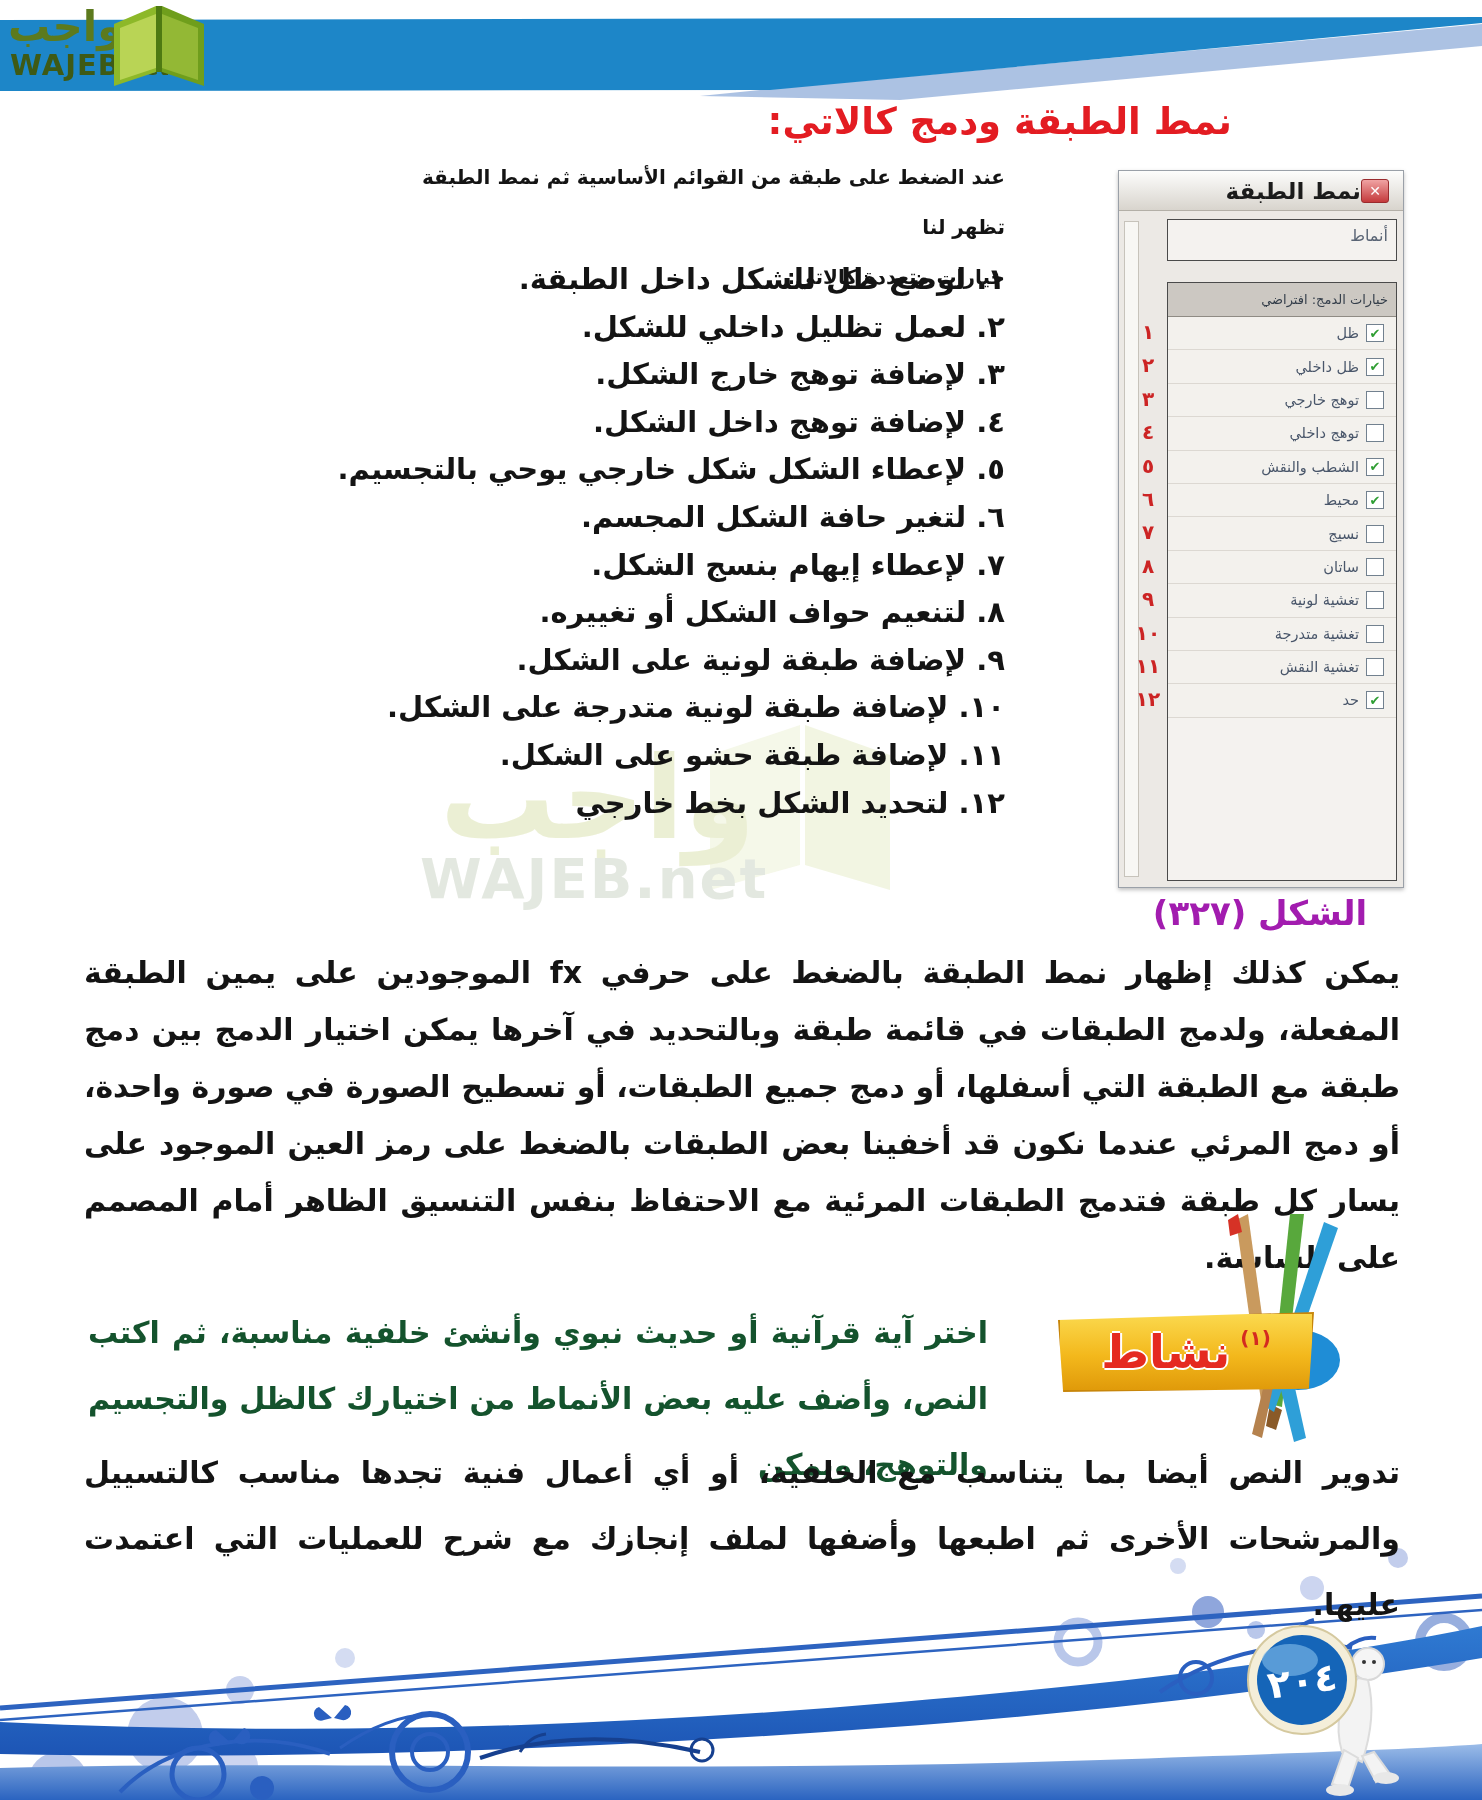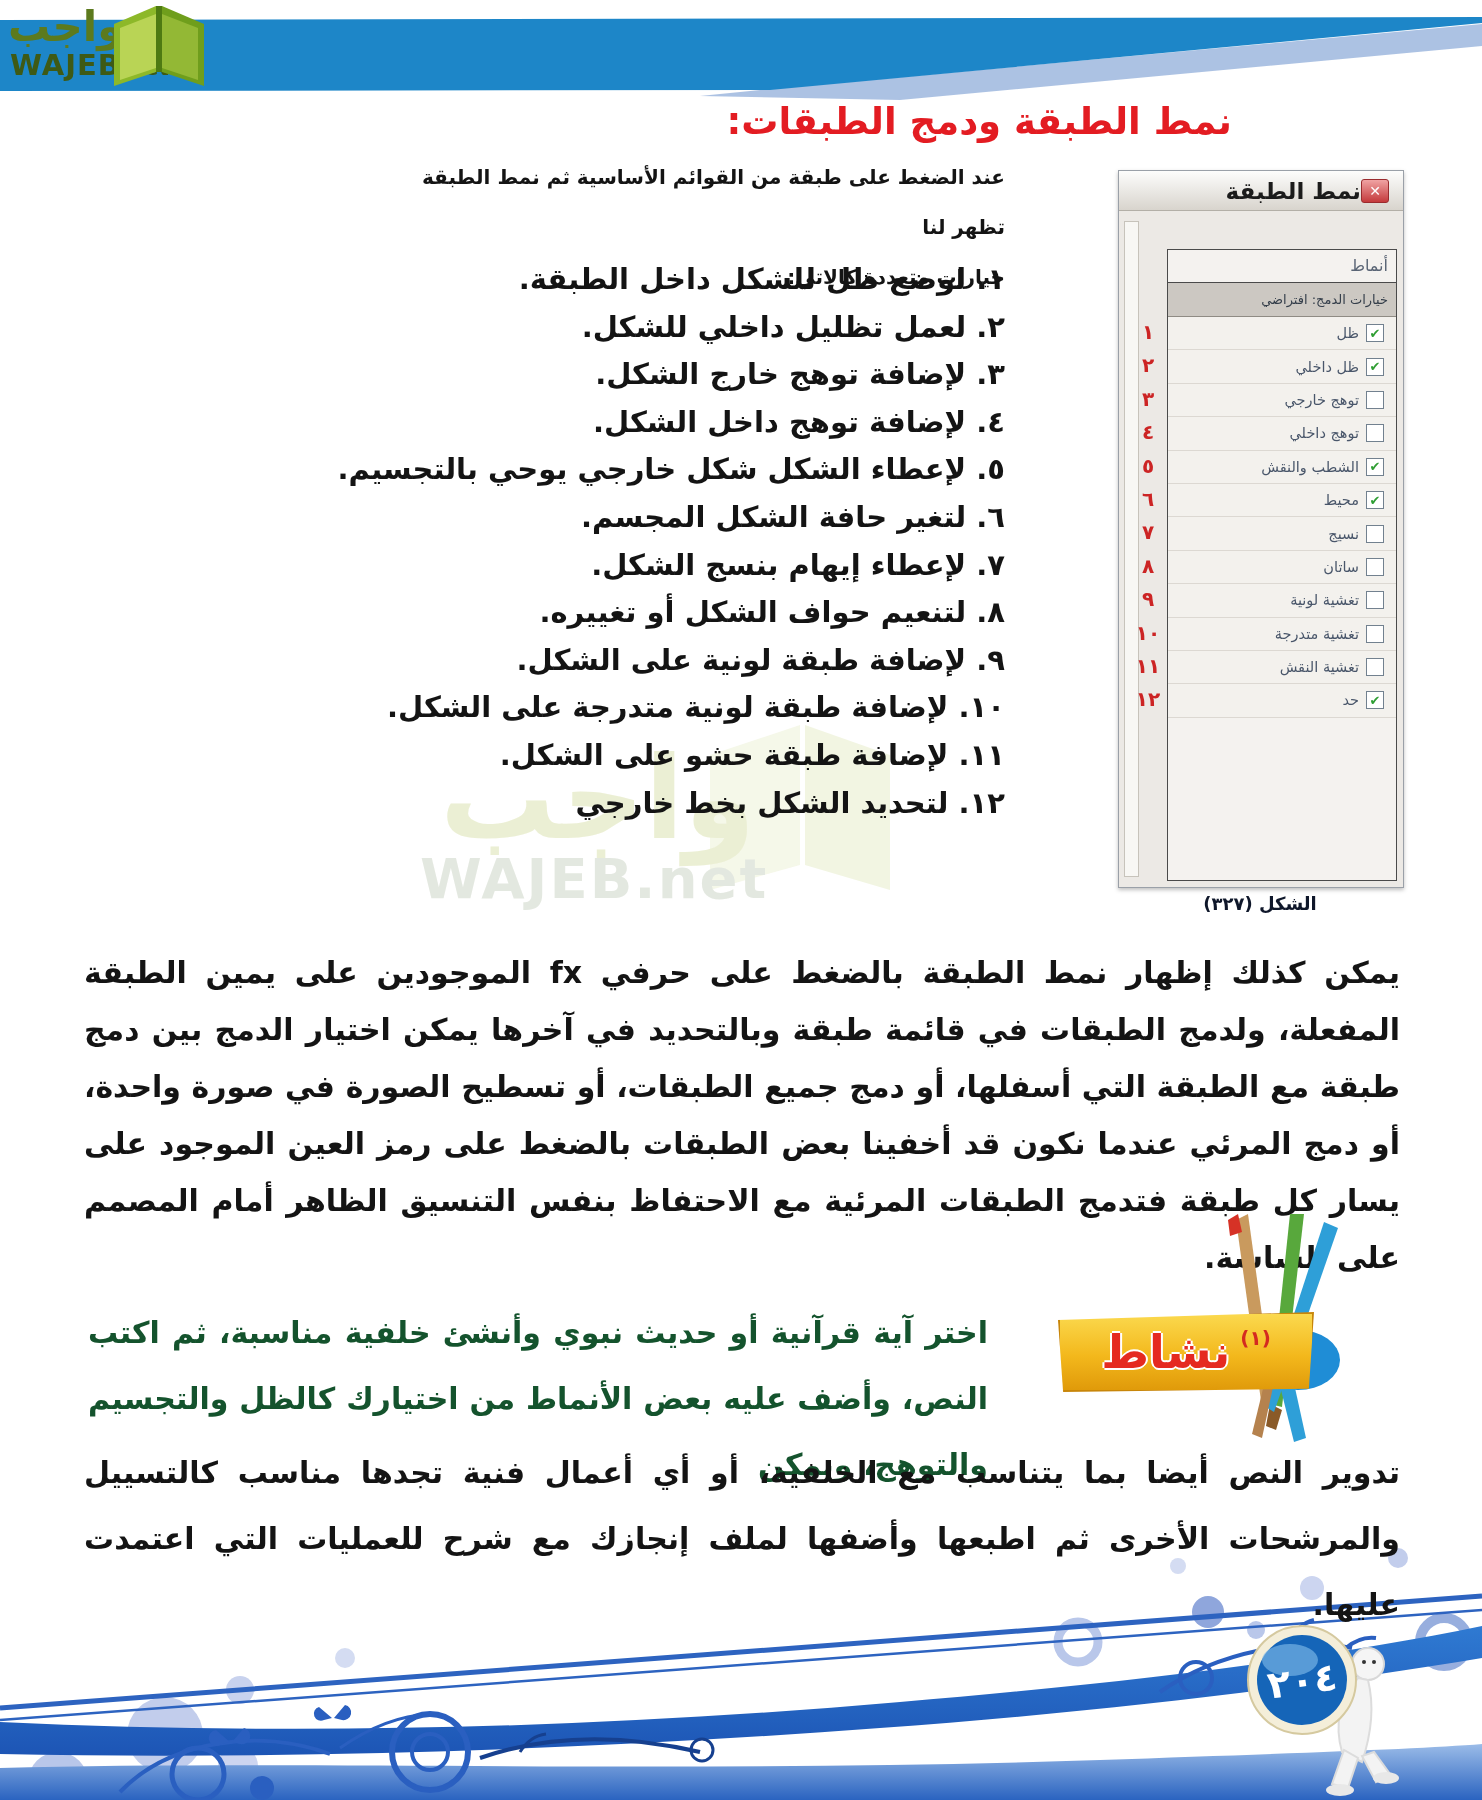--- a/index.html
+++ b/index.html
@@ -28,36 +28,36 @@
           background:#ece9e5;border:1px solid #9aa0a8;box-shadow:0 2px 4px rgba(0,0,0,.25);}
   #dlg-titlebar{position:absolute;top:0;left:0;right:0;height:40px;
           background:linear-gradient(#fdfdfc,#d8d4cd);border-bottom:1px solid #b3afa7;
           display:flex;align-items:center;justify-content:flex-start;direction:rtl;padding:0 8px;box-sizing:border-box;}
   #dlg-title{font-size:23px;font-weight:bold;color:#1b1b1b;}
   #dlg-close{width:26px;height:22px;margin-right:6px;border:1px solid #9a2b2e;border-radius:3px;
           background:linear-gradient(#f0a3a3,#c43a3c);color:#fff;font-size:14px;font-weight:bold;
           display:flex;align-items:center;justify-content:center;}
   #dlg-leftstrip{position:absolute;left:5px;top:50px;bottom:10px;width:13px;background:#f8f7f4;border:1px solid #c7c3bb;}
   .panel-box{position:absolute;left:48px;width:230px;background:#f4f2ef;border:1px solid #4a4a4a;box-sizing:border-box;}
-  #panel-styles-label{top:78px;height:42px;}
+  #panel-styles-label{top:48px;height:42px;}
   #panel-styles-label span{position:absolute;top:6px;right:8px;font-size:16px;color:#5a6575;}
   #panel-main{top:111px;height:599px;}
   #dlg-options-row{height:34px;background:#ccc8c2;border-bottom:1px solid #8f8b84;
           font-size:13px;color:#343e4a;display:flex;align-items:center;justify-content:flex-start;
           padding-right:8px;box-sizing:border-box;}
   .dlg-row{height:33.4px;display:flex;align-items:center;direction:rtl;padding-right:12px;box-sizing:border-box;
           border-bottom:1px solid #dcd8d2;background:#f3f1ed;}
   .dlg-cb{width:16px;height:16px;background:#fff;border:1px solid #72818f;margin-left:7px;
           display:flex;align-items:center;justify-content:center;flex:0 0 16px;}
   .dlg-cb i{font-style:normal;font-size:13px;font-weight:bold;color:#2f9e33;line-height:13px;}
   .dlg-lbl{font-size:14.5px;color:#49566a;white-space:nowrap;}
   #dlg-nums{position:absolute;left:14px;top:145px;width:30px;z-index:4;}
   #dlg-nums div{height:33.4px;line-height:33.4px;text-align:center;font-size:20px;font-weight:bold;color:#cc2424;}
 
-  #figure-caption{top:893px;left:1140px;width:240px;text-align:center;font-size:18px;font-weight:bold;color:#0f172a;z-index:4;}
+  #figure-caption{top:893px;left:1140px;width:240px;text-align:center;font-size:34px;font-weight:bold;color:#a21caf;z-index:4;}
 
   
   #paragraph{top:944px;right:82px;width:1316px;z-index:4;font-size:30px;font-weight:bold;color:#141414;
              text-align:justify;line-height:57px;}
 
   
   #watermark{top:715px;left:410px;z-index:1;opacity:.5;}
   #watermark .wm-ar{position:absolute;top:28px;left:30px;font-size:115px;font-weight:bold;color:#d9e0aa;line-height:110px;}
   #watermark .wm-latin{position:absolute;top:131px;left:10px;font-size:56px;font-weight:bold;color:#c9d2c2;direction:ltr;letter-spacing:2px;}
 
@@ -95,21 +95,21 @@
     <div class="latin"><span>WAJEB</span><small>.net</small></div>
     <svg id="book-icon" width="110" height="88" viewBox="0 0 110 88">
       <polygon points="10,22 52,4 52,70 10,84" fill="#8db829"></polygon>
       <polygon points="100,22 58,4 58,70 100,84" fill="#6f9e1c"></polygon>
       <polygon points="16,26 52,12 52,66 16,78" fill="#b9d455"></polygon>
       <polygon points="94,26 58,12 58,66 94,78" fill="#93b835"></polygon>
       <rect x="52" y="4" width="6" height="66" fill="#4e7a12"></rect>
     </svg>
   </div>
 
-  <div class="abs" id="main-heading">نمط الطبقة ودمج الطبقات:</div>
+  <div class="abs" id="main-heading">نمط الطبقة ودمج كالاتي:</div>
 
   <div class="abs" id="intro">
     <div>عند الضغط على طبقة من القوائم الأساسية ثم نمط الطبقة تظهر لنا</div>
     <div>خيارات متعددة كالاتي:</div>
   </div>
 
   <div class="abs" id="list">
     <div class="li"><span>١.</span> <span>لوضع ظل للشكل داخل الطبقة.</span></div>
     <div class="li"><span>٢.</span> <span>لعمل تظليل داخلي للشكل.</span></div>
     <div class="li"><span>٣.</span> <span>لإضافة توهج خارج الشكل.</span></div>

